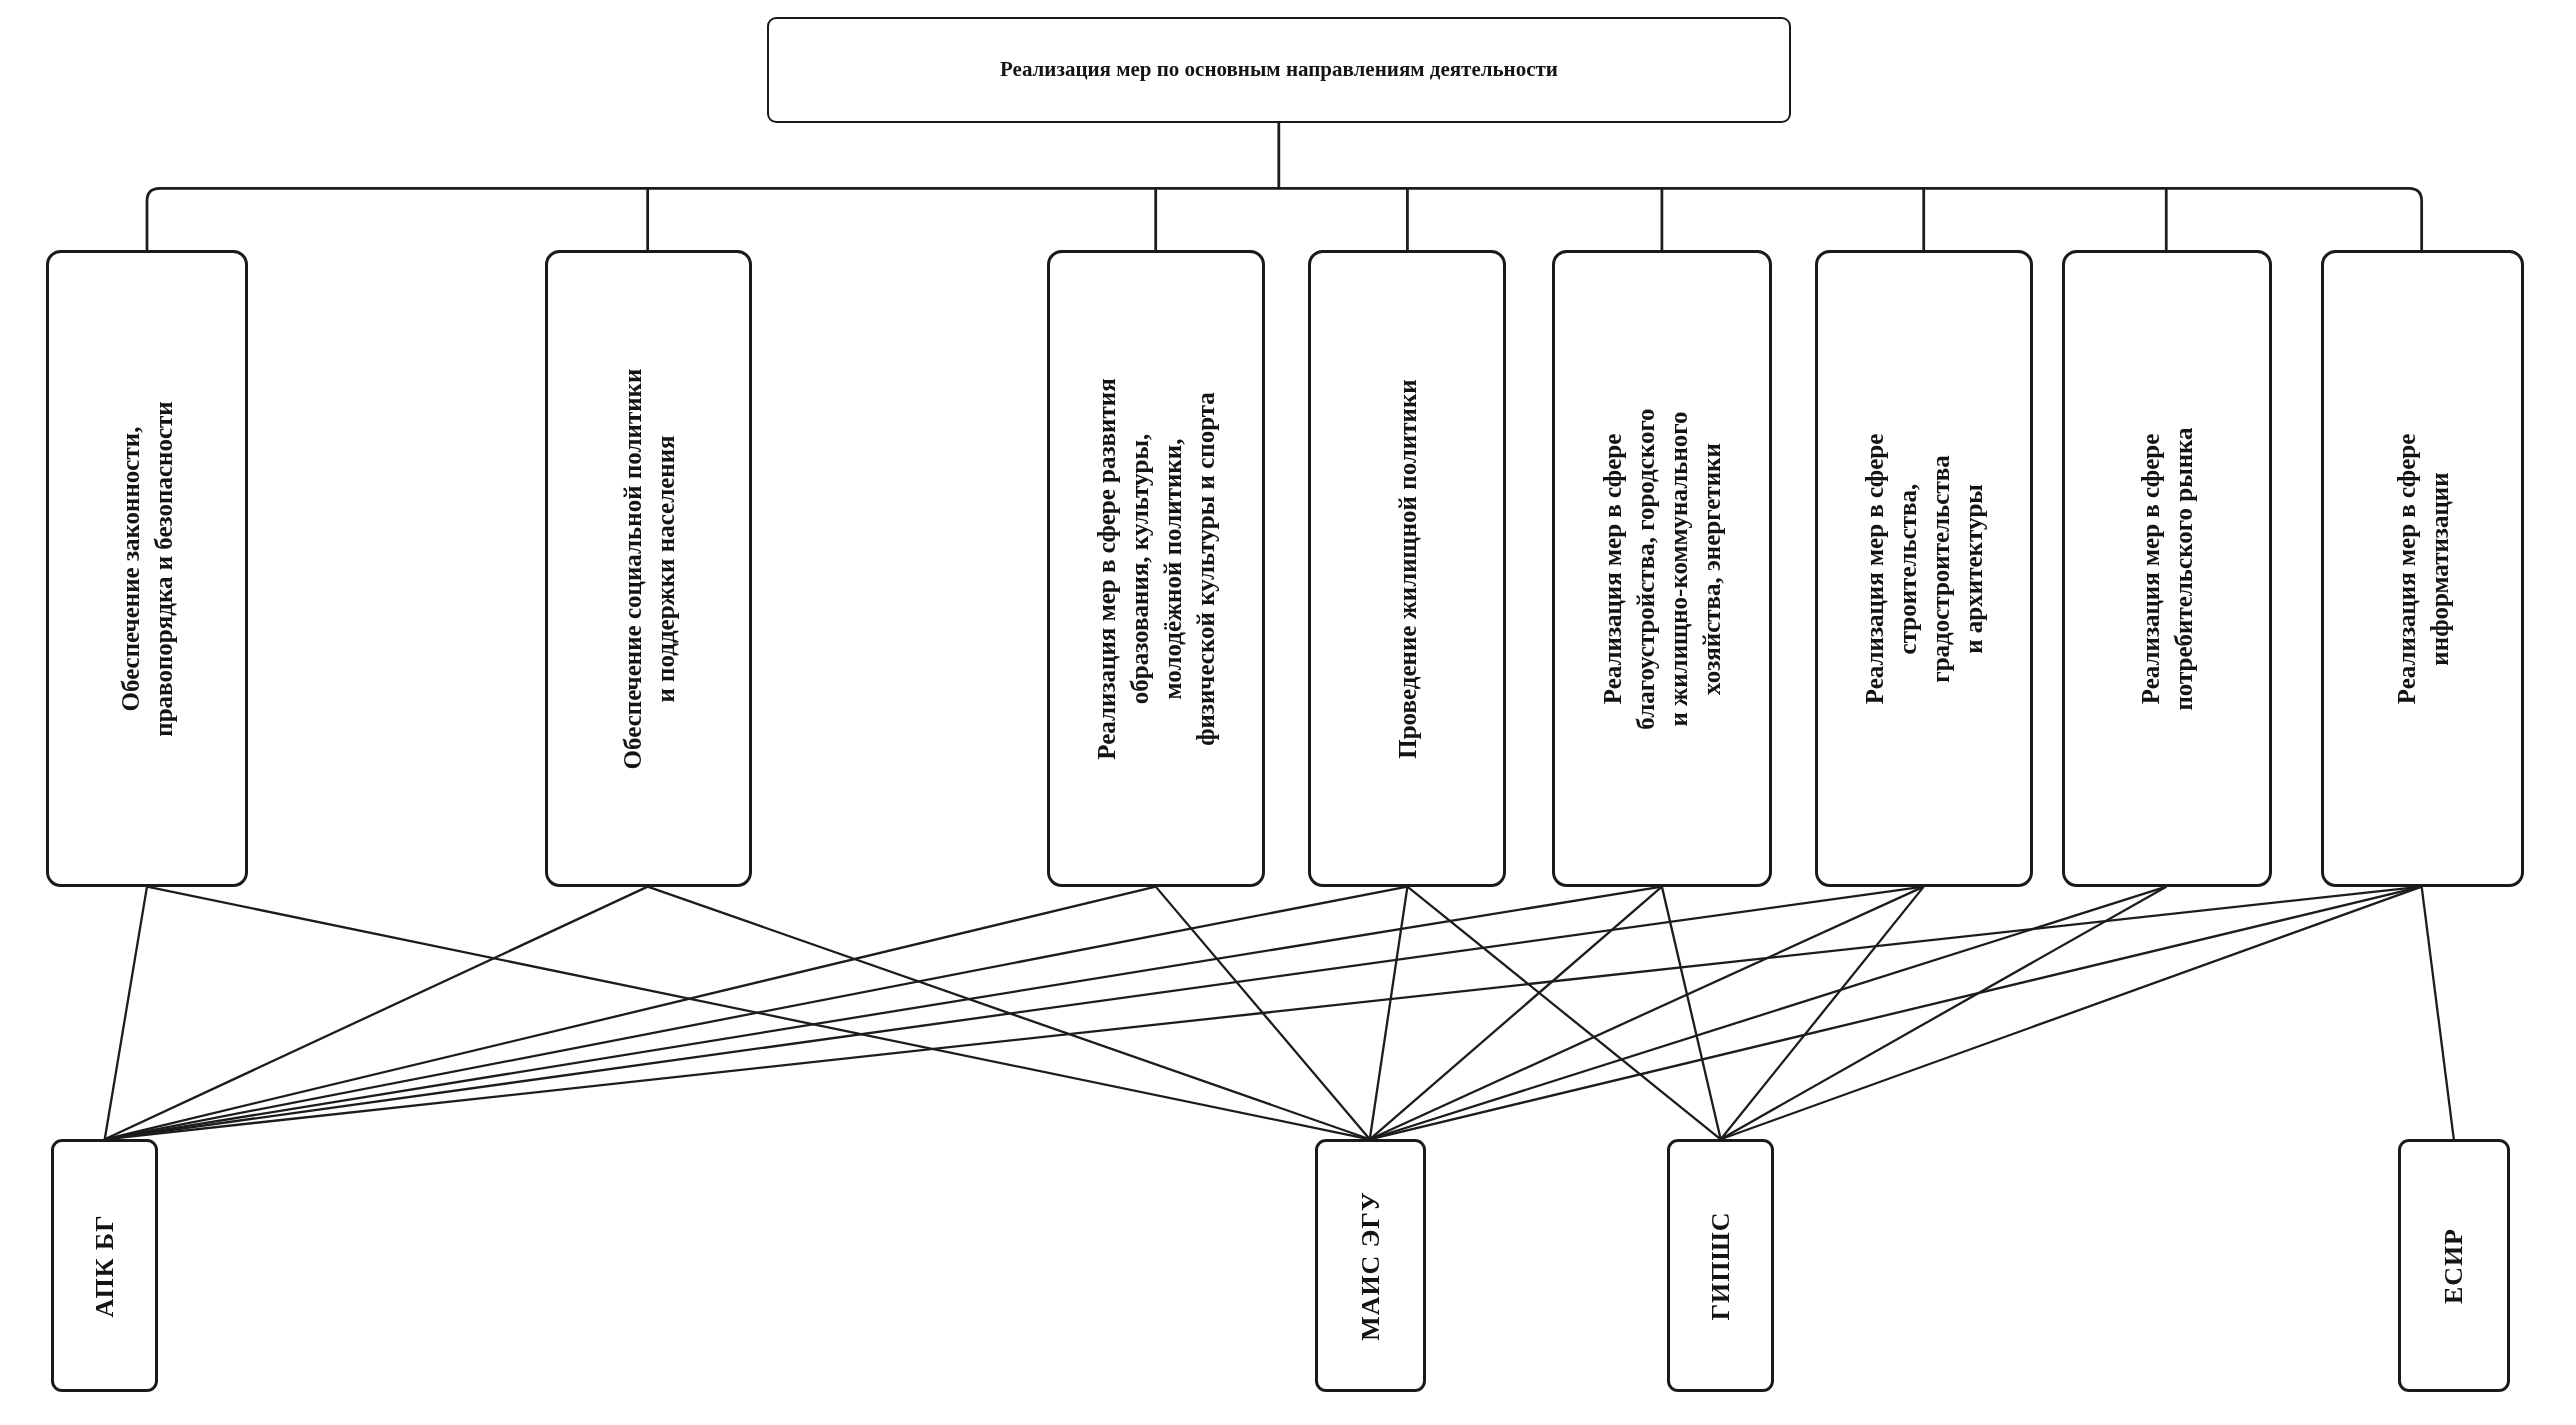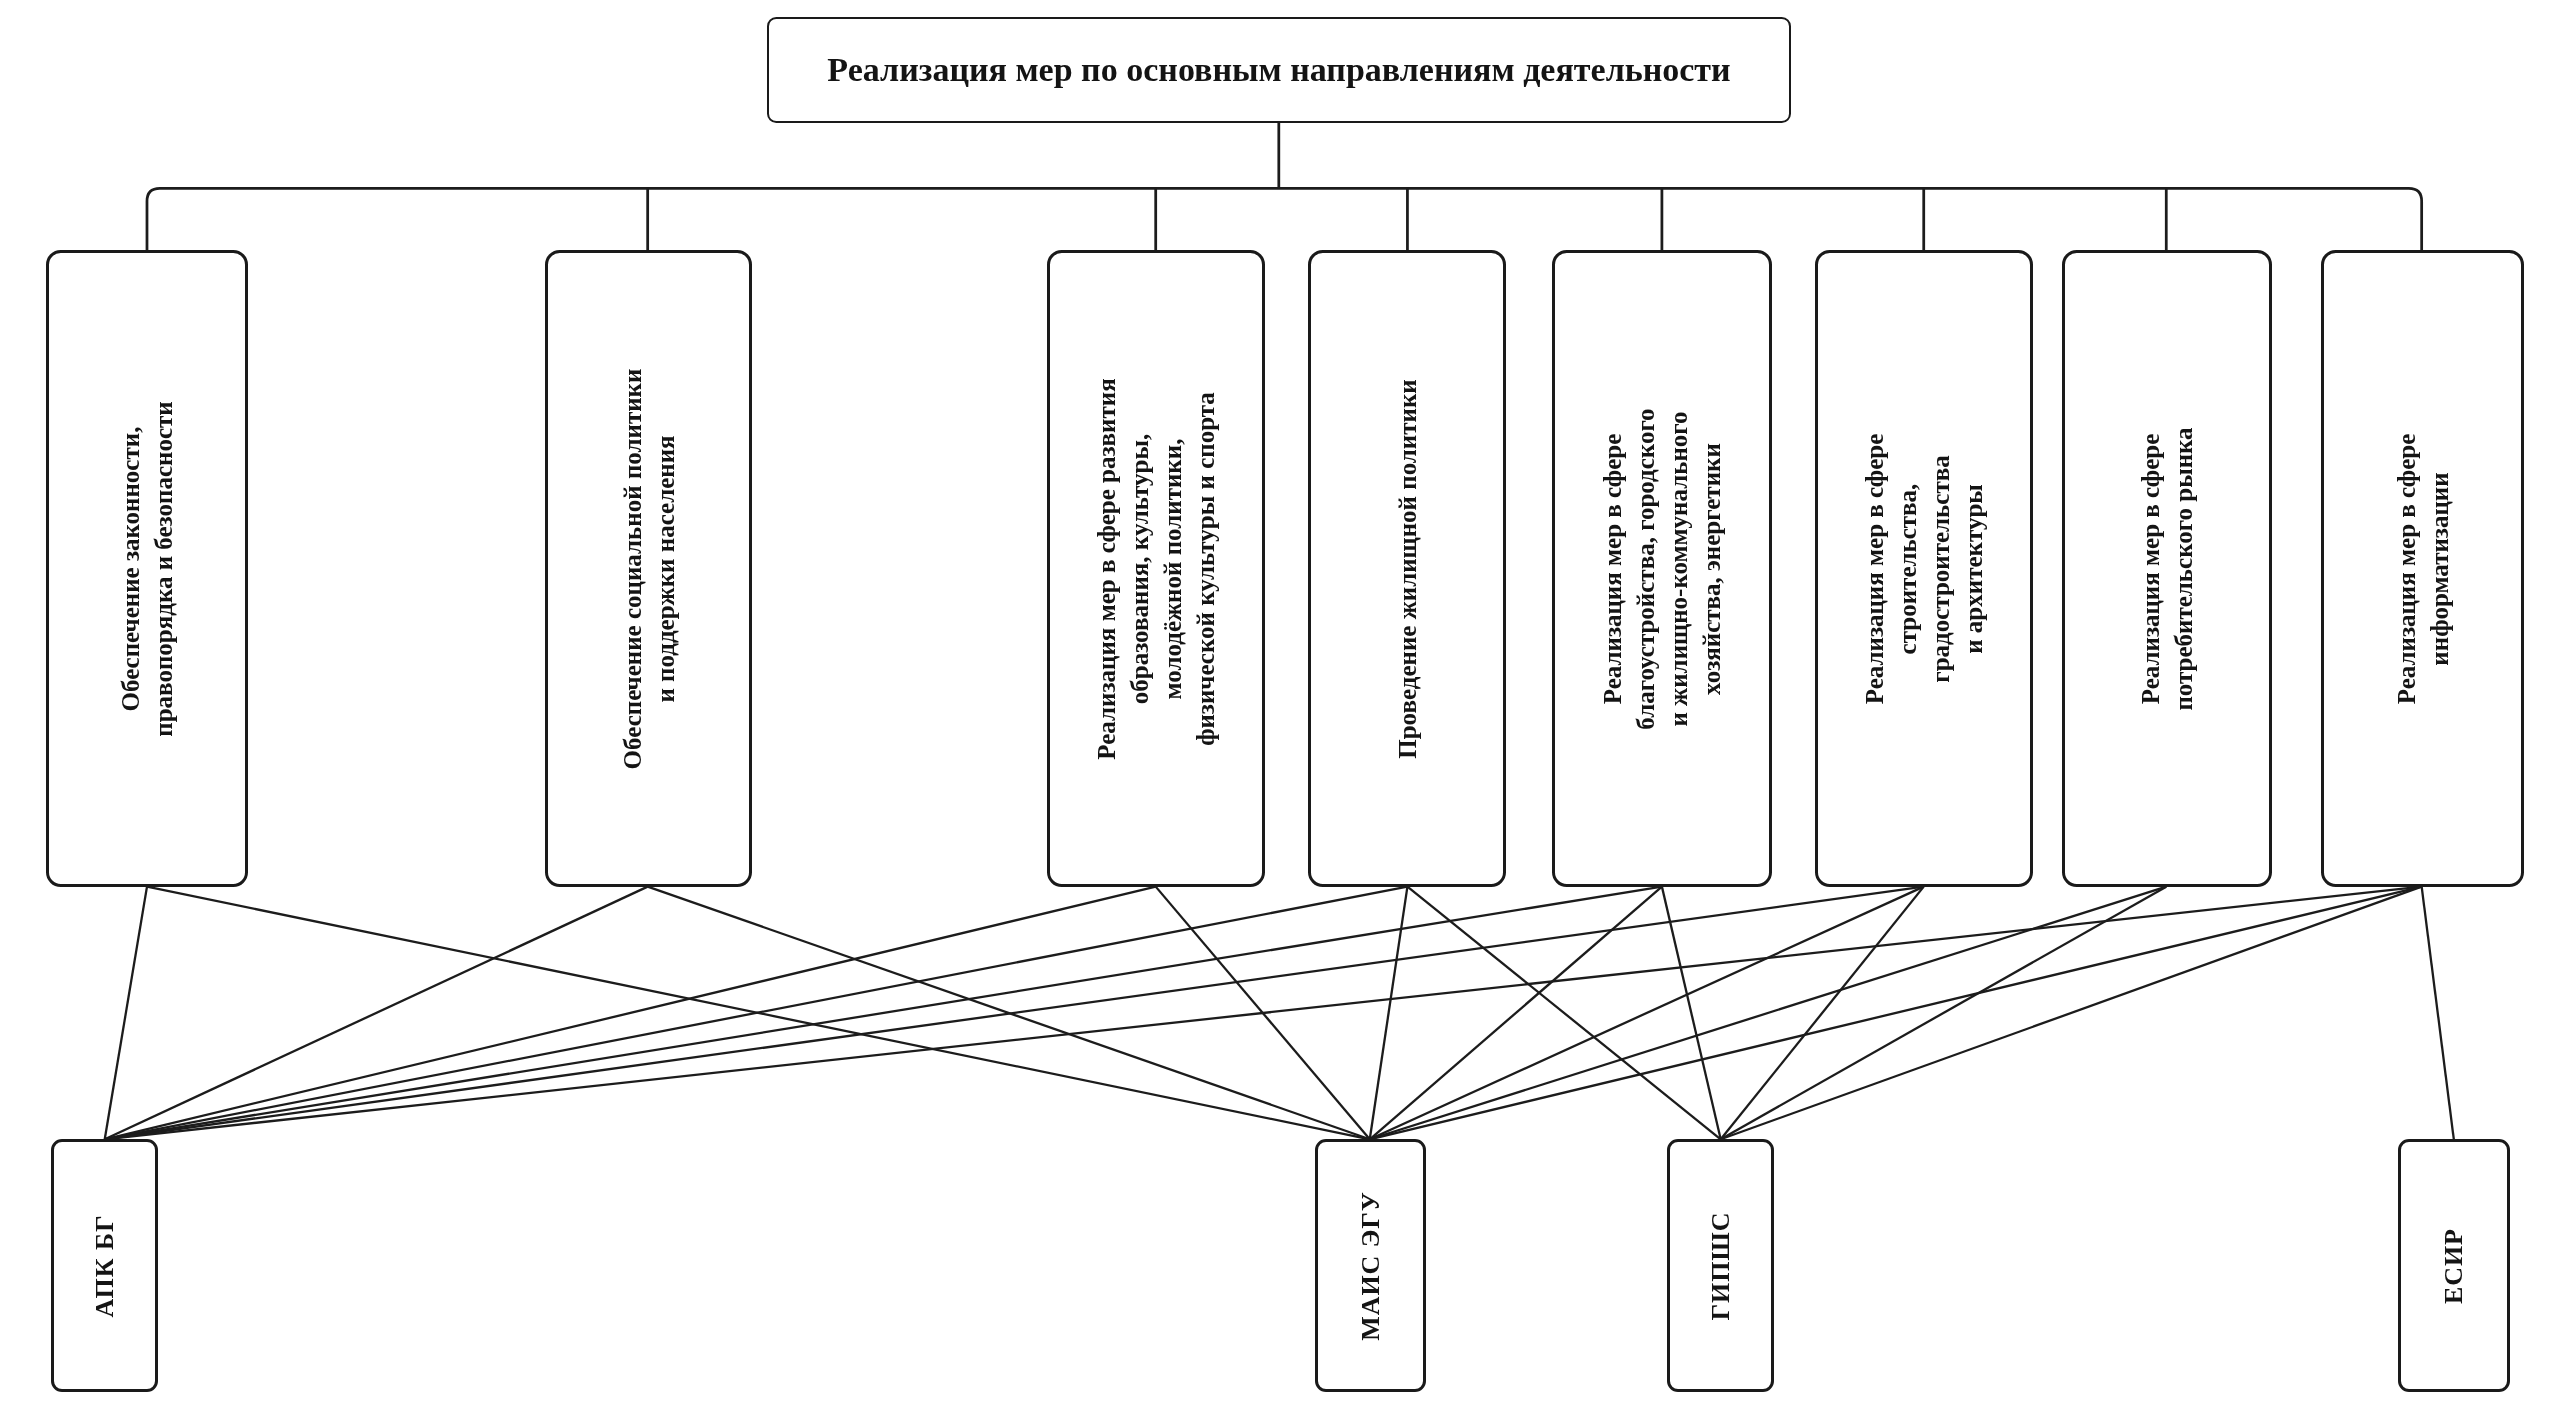--- a/index.html
+++ b/index.html
@@ -8,21 +8,21 @@
     font-family:"Liberation Serif","DejaVu Serif",serif;color:#141414;
   }
   #canvas{position:absolute;inset:0;}
   svg.wires{position:absolute;left:0;top:0;z-index:1;}
   .node{
     position:absolute;background:#ffffff;border:2.8px solid #1a1a1a;
     box-sizing:border-box;z-index:2;
   }
   .root-box{
     border-radius:9.2px;display:flex;align-items:center;justify-content:center;
-    text-align:right;font-weight:bold;font-size:34px;padding:0 34px;
+    text-align:right;font-weight:bold;font-size:21px;padding:0 34px;
   }
   .vbox{border-radius:14.7px;border-width:3.7px;}
   .vlabel{
     position:absolute;left:50%;top:50%;
     transform:translate(-50%,-50%) rotate(-90deg);
     width:588px;text-align:center;font-weight:bold;font-size:25px;
     line-height:1.32;white-space:pre-line;
   }
   .sysbox{border-radius:11px;border-width:3.7px;}
   .syslabel{

